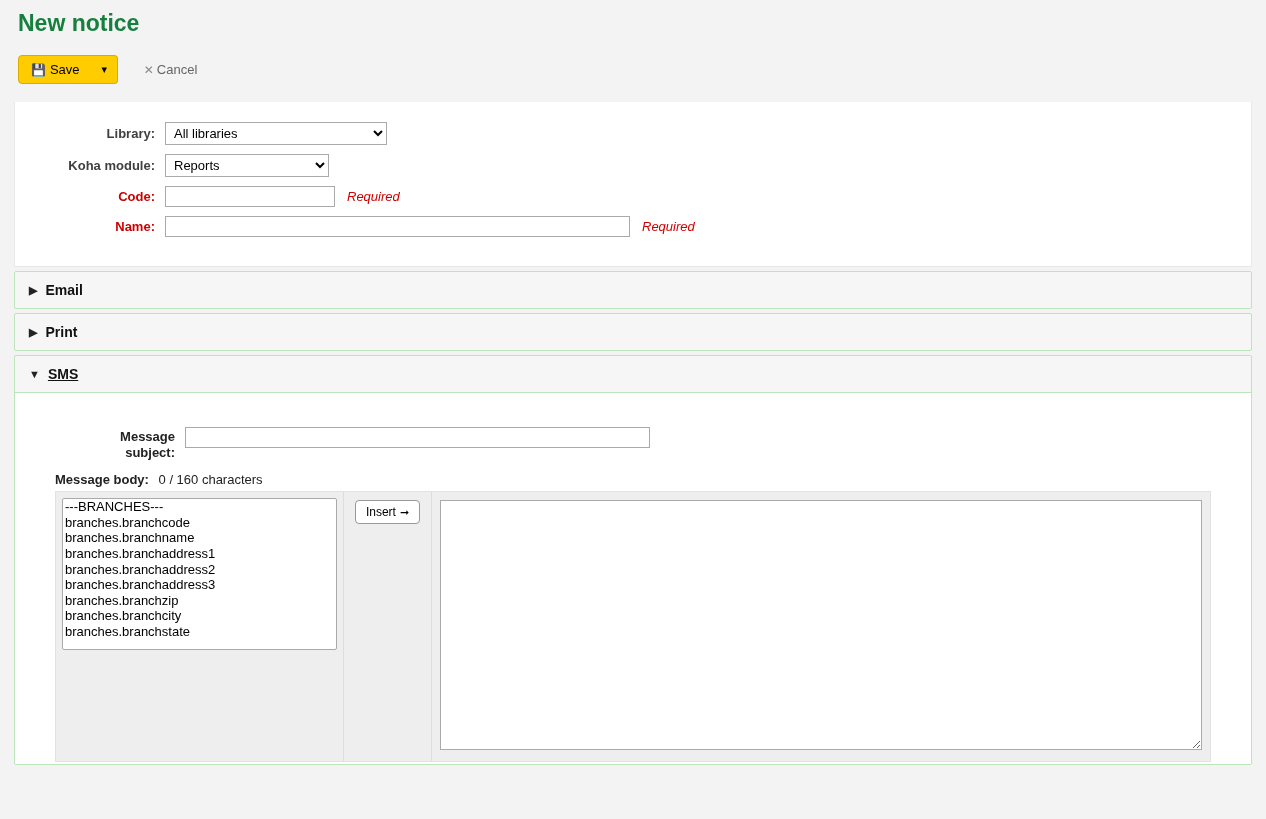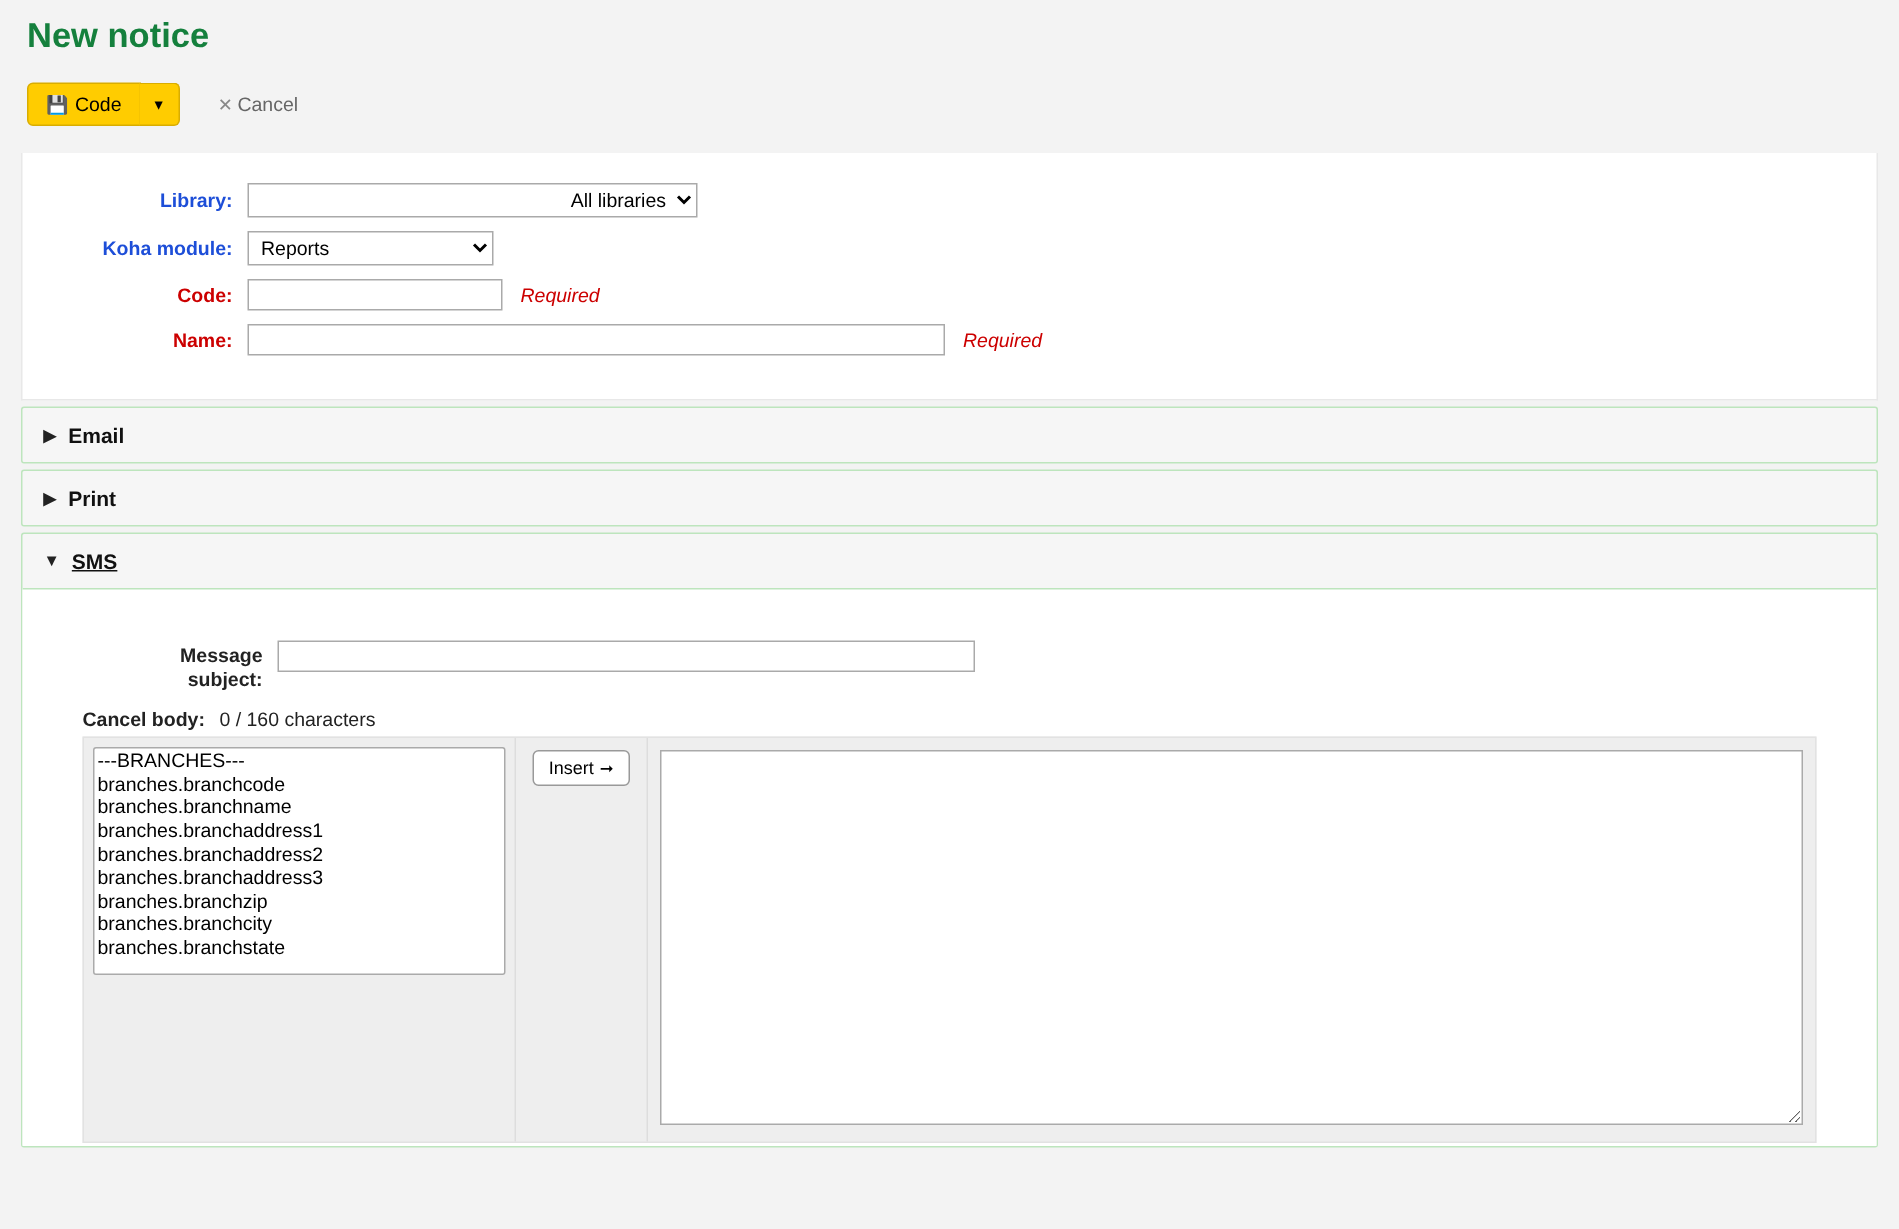--- a/index.html
+++ b/index.html
@@ -71,38 +71,38 @@
   .form-row {
     display: flex;
     align-items: center;
     margin-bottom: 9px;
   }
   .form-row label.lbl {
     width: 130px;
     text-align: right;
     font-weight: bold;
     margin-right: 10px;
-    color: #1d4ed8;
+    color: #404040;
   }
   .form-row label.required {
     color: #c00;
   }
   .form-row select, .form-row input[type=text] {
     border: 1px solid #aaa;
     font-size: 13px;
     padding: 2px 4px;
     background: #fff;
   }
   .req-text {
     color: #c00;
     font-style: italic;
     margin-left: 12px;
     font-size: 13px;
   }
-  #library-select { width: 300px; text-align: right; }
+  #library-select { width: 222px; }
   #module-select { width: 164px; }
   #code-input { width: 170px; }
   #name-input { width: 465px; }
 
   .accordion {
     margin: 0 14px;
   }
   .acc-item {
     border: 1px solid #bde5bd;
     border-radius: 2px;
@@ -213,21 +213,21 @@
 </style>
 </head>
 <body>
 
 <div class="page">
   <h1>New notice</h1>
 
   <div class="toolbar">
     <button class="btn-yellow">
       <span class="save-icn">💾</span>
-      <span>Code</span>
+      <span>Save</span>
     </button><button class="btn-yellow-caret">
       <span>▾</span>
     </button>
     <button class="btn-cancel">
       <span class="x">✕</span>
       <span>Cancel</span>
     </button>
   </div>
 
   <div class="form-block">
@@ -280,21 +280,21 @@
         <div class="sms-top">
           <div class="sms-row">
             <label class="lbl2" style="line-height:1.2;">
               <span>Message<br>subject:</span>
             </label>
             <input type="text" class="subject-input" value="" style="">
           </div>
         </div>
 
         <div class="body-counter-row">
-          <span class="lbl3">Cancel body:</span>
+          <span class="lbl3">Message body:</span>
           <span>0 / 160 characters</span>
         </div>
 
         <div class="body-grid">
           <div class="col-left">
             <select multiple="" class="fields-list" id="fields-list" size="9">
                 <option>---BRANCHES---</option>
                 <option>branches.branchcode</option>
                 <option>branches.branchname</option>
                 <option>branches.branchaddress1</option>

